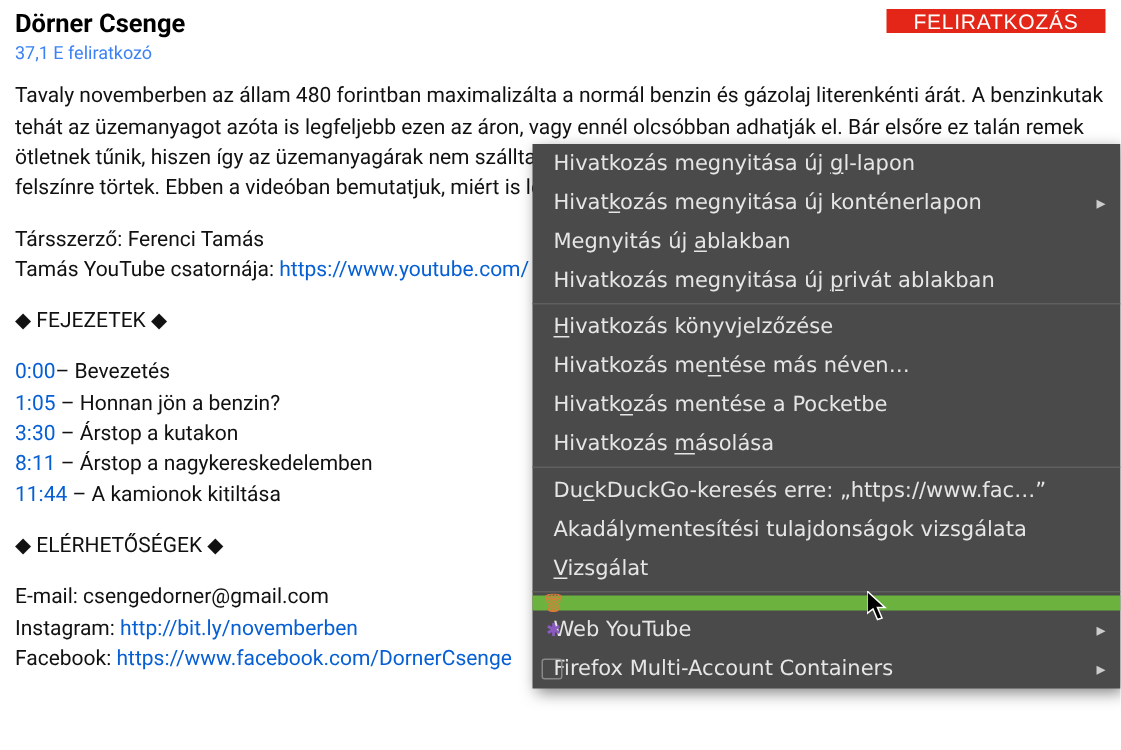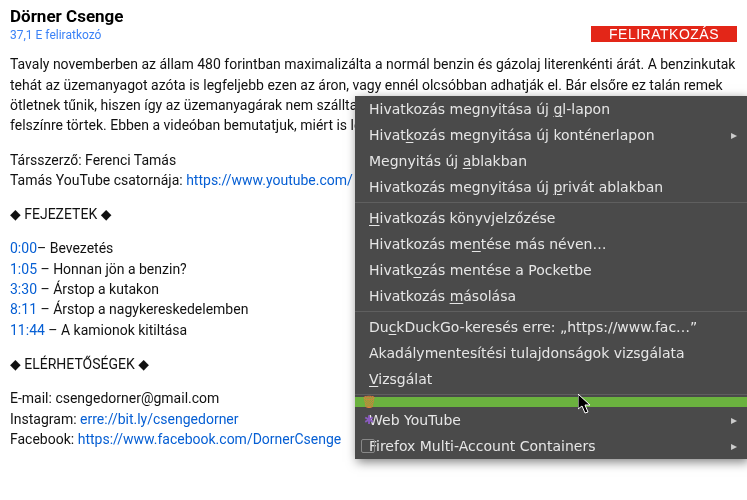--- a/index.html
+++ b/index.html
@@ -1,17 +1,17 @@
 <!DOCTYPE html>
 <html><head>
 <meta charset="utf-8">
 <style>
   * { margin: 0; padding: 0; box-sizing: border-box; }
   body { font-family: Roboto, Arial, sans-serif; font-size: 14px; background: #fff; width: 747px; height: 500px; overflow: hidden; position: relative; }
-  .header { display: flex; justify-content: space-between; align-items: flex-end; padding: 6px 10px 0 10px; }
+  .header { display: flex; justify-content: space-between; align-items: flex-start; padding: 6px 10px 0 10px; }
   .channel-name { font-weight: 700; font-size: 17px; color: #000; line-height: 1.2; }
   .subs { color: #3b82f6; font-size: 12px; margin-top: 2px; }
   .subscribe { background: #e32618; color: #fff; border: none; padding: 0 18px; font-size: 14px; font-weight: 500; letter-spacing: 0.5px; cursor: pointer; }
   .desc { padding: 12px 10px 0 10px; color: #111; line-height: 1.45; }
   .desc p { margin-bottom: 14px; }
   .desc a { color: #065fd4; text-decoration: none; }
   .ts { color: #065fd4; text-decoration: none; }
   .chapters, .contacts { margin-top: 4px; }
   .chapter-line { line-height: 1.45; }
   .sect-head { margin: 14px 0 14px 0; }
@@ -48,21 +48,21 @@
   <div class="chapters" id="chapters">
       <div class="chapter-line"><a class="ts" href="#">0:00</a><span>– Bevezetés</span></div>
       <div class="chapter-line"><a class="ts" href="#">1:05</a><span> – Honnan jön a benzin?</span></div>
       <div class="chapter-line"><a class="ts" href="#">3:30</a><span> – Árstop a kutakon</span></div>
       <div class="chapter-line"><a class="ts" href="#">8:11</a><span> – Árstop a nagykereskedelemben</span></div>
       <div class="chapter-line"><a class="ts" href="#">11:44</a><span>  – A kamionok kitiltása</span></div>
     </div>
   <div class="sect-head">◆ ELÉRHETŐSÉGEK ◆</div>
   <div class="contacts">
     <div class="contact-line"><span>E-mail: </span><span>csengedorner@gmail.com</span></div>
-    <div class="contact-line"><span>Instagram: </span><a href="#">erre://bit.ly/csengedorner</a></div>
+    <div class="contact-line"><span>Instagram: </span><a href="#">http://bit.ly/novemberben</a></div>
     <div class="contact-line"><span>Facebook: </span><a href="#">https://www.facebook.com/DornerCsenge</a></div>
   </div>
 </div>
 
 <div class="contextmenu" id="cm">
     <div class="cm-item">
       <span>Hivatkozás megnyitása új <span class="u">g</span>l-lapon</span>
     </div>
     <div class="cm-item">
       <span>Hivat<span class="u">k</span>ozás megnyitása új konténerlapon</span>

